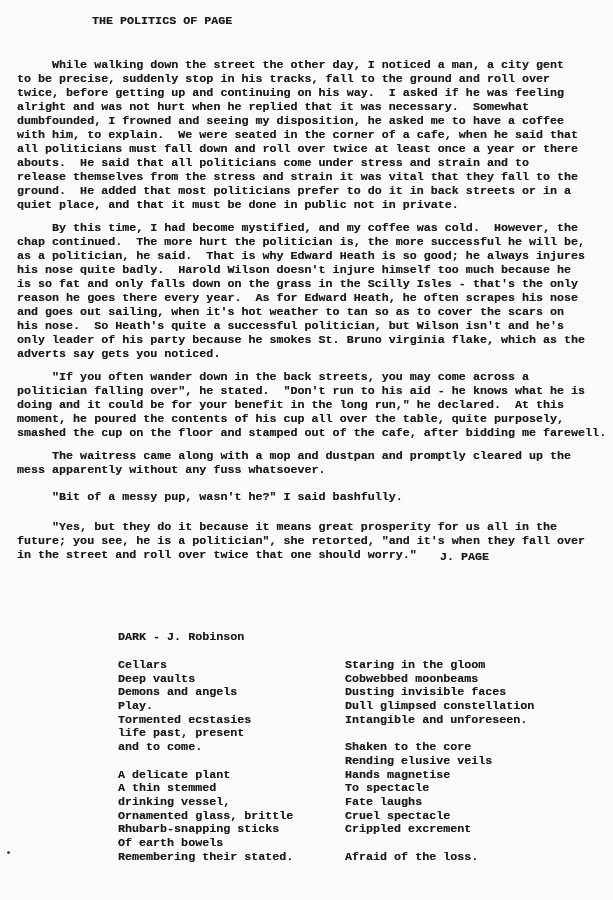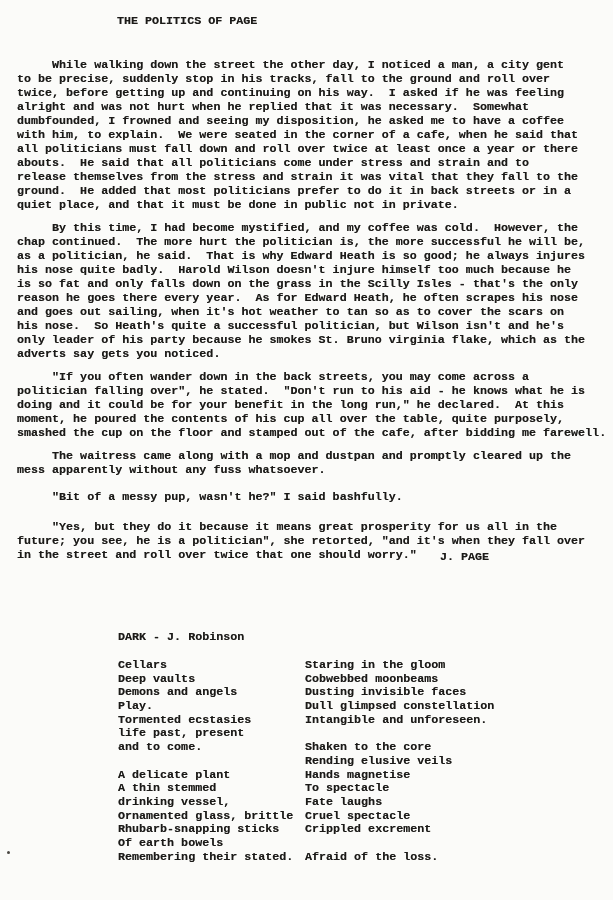--- a/index.html
+++ b/index.html
@@ -16,21 +16,21 @@
     background: var(--paper, #fbfbf9);
     font-family: "Liberation Mono", "DejaVu Sans Mono", monospace;
     font-weight: 700;
     font-size: 11.7px;
     line-height: 14px;
     color: var(--ink, #1b1a18);
     text-shadow: 0 0 0.5px rgba(20,18,15,0.55);
     overflow: hidden;
   }
   .title {
-    margin-left: 100px;
+    margin-left: 75px;
     white-space: pre;
   }
   .para {
     white-space: pre;
     margin: 9px 0 0 0;
   }
   .para.p1 { margin-top: 30px; }
   .para.p5 { margin-top: 13px; }
   .para.p6 { margin-top: 16px; }
   .signature {
@@ -46,20 +46,21 @@
   .poem-rows {
     margin-top: 15px;
     margin-left: 101px;
   }
   .poem-row {
     display: grid;
     grid-template-columns: 187px auto;
     height: 13.7px;
     line-height: 13.7px;
     white-space: pre;
+    gap: 40px;
   }
   .speck {
     position: absolute;
     left: 7px;
     top: 851px;
     width: 3px;
     height: 3px;
     border-radius: 50%;
     background: #4a4742;
   }

